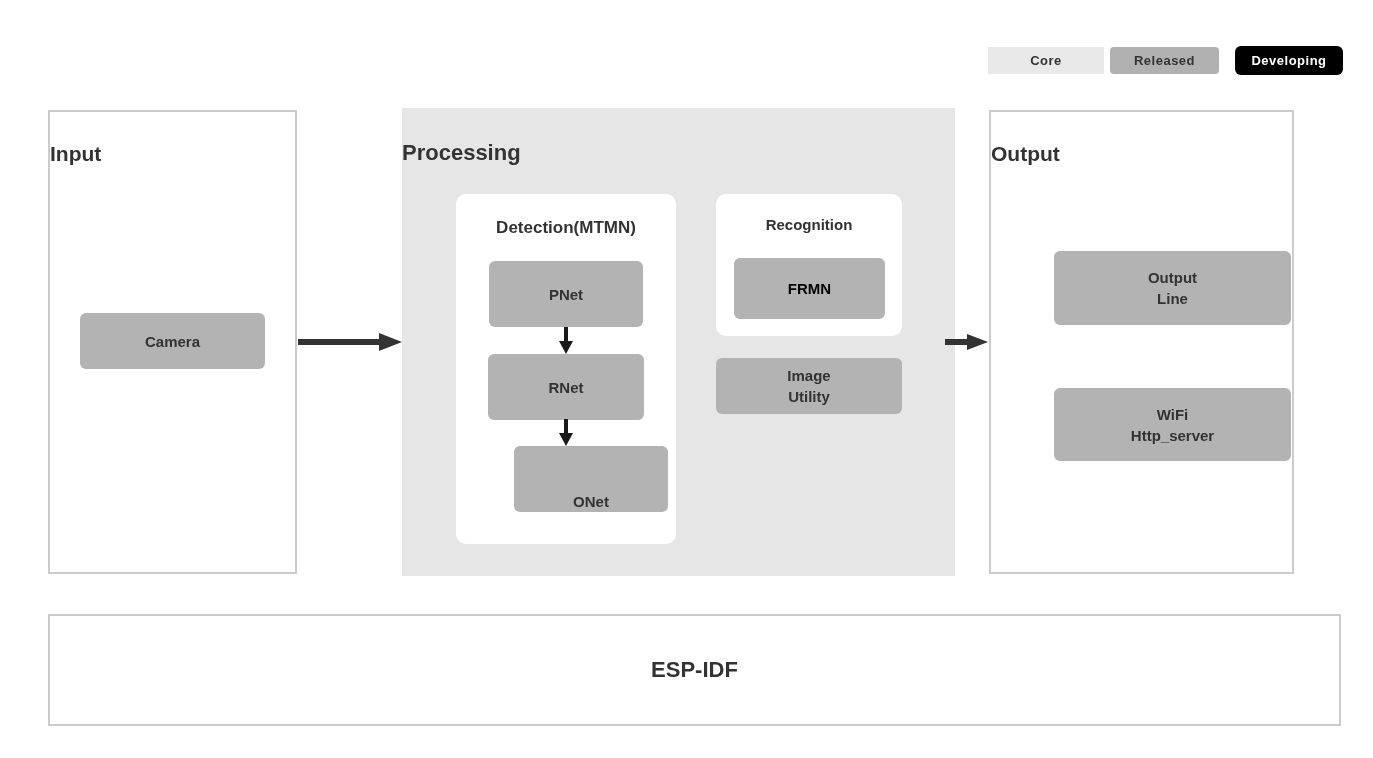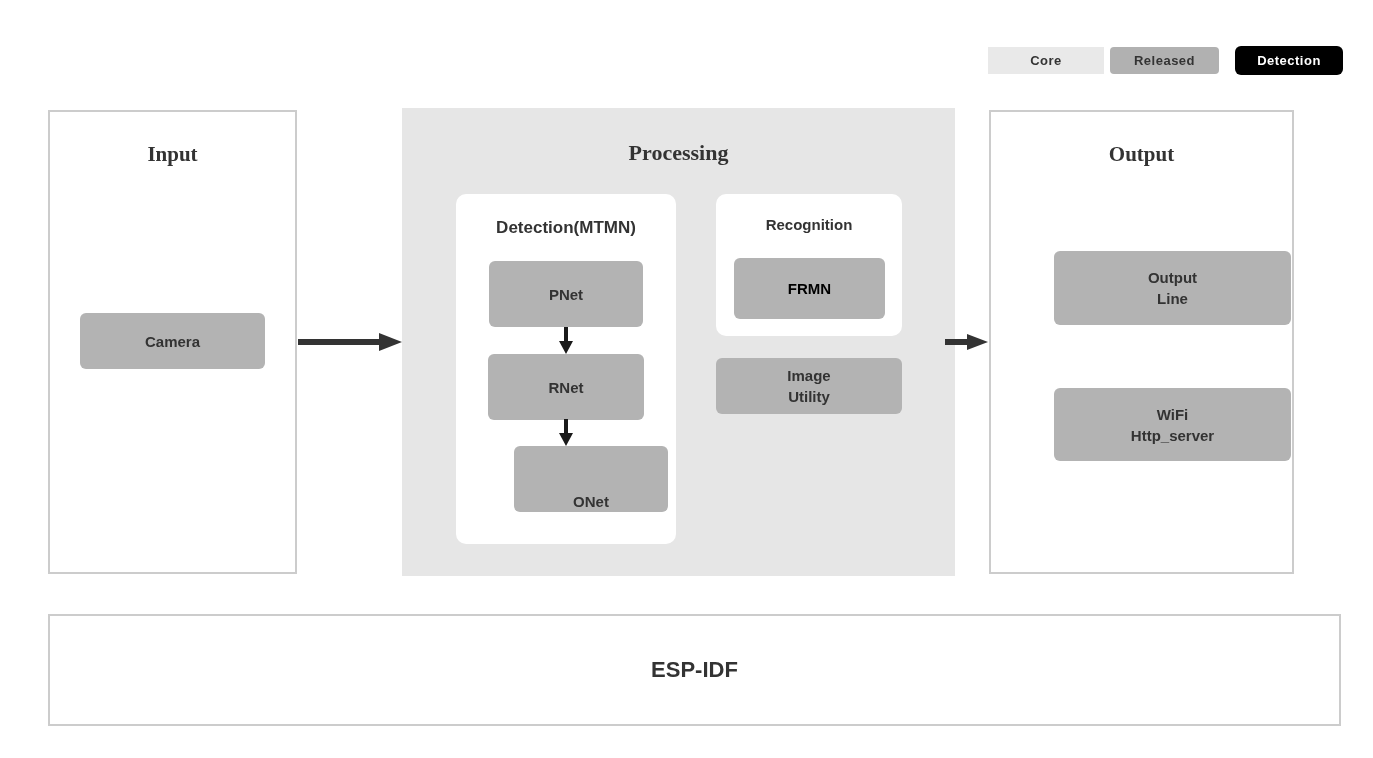--- a/index.html
+++ b/index.html
@@ -37,26 +37,24 @@
   .panel-foundation {
     left: 48px; top: 614px; width: 1293px; height: 112px;
     display: flex; align-items: center; justify-content: center;
   }
   .panel-processing {
     position: absolute;
     left: 402px; top: 108px; width: 553px; height: 468px;
     background: #e6e6e6;
   }
   .panel-title {
-    text-align: center;
     font-weight: bold;
     font-size: 21px;
     color: #333333;
     padding-top: 30px;
-    font-family: Liberation Serif, serif;
   }
   .processing-title { font-size: 22px; padding-top: 32px; }
   .foundation-title { font-weight: bold; font-size: 22px; color: #333333; }
   
   .group {
     position: absolute;
     background: #ffffff;
     border-radius: 10px;
   }
   .group-detection { left: 456px; top: 194px; width: 220px; height: 350px; }
@@ -102,21 +100,21 @@
 
 <div class="canvas">
 
   <div class="badge badge-core">
     <span>Core</span>
   </div>
   <div class="badge badge-released">
     <span>Released</span>
   </div>
   <div class="badge badge-developing">
-    <span>Detection</span>
+    <span>Developing</span>
   </div>
 
   <div class="panel panel-input">
     <div class="panel-title">Input</div>
   </div>
   <div class="module mod-camera">
     <span>Camera</span>
   </div>
 
   <svg class="arrow-svg" style="left:297px; top:330px;" width="106" height="24">

